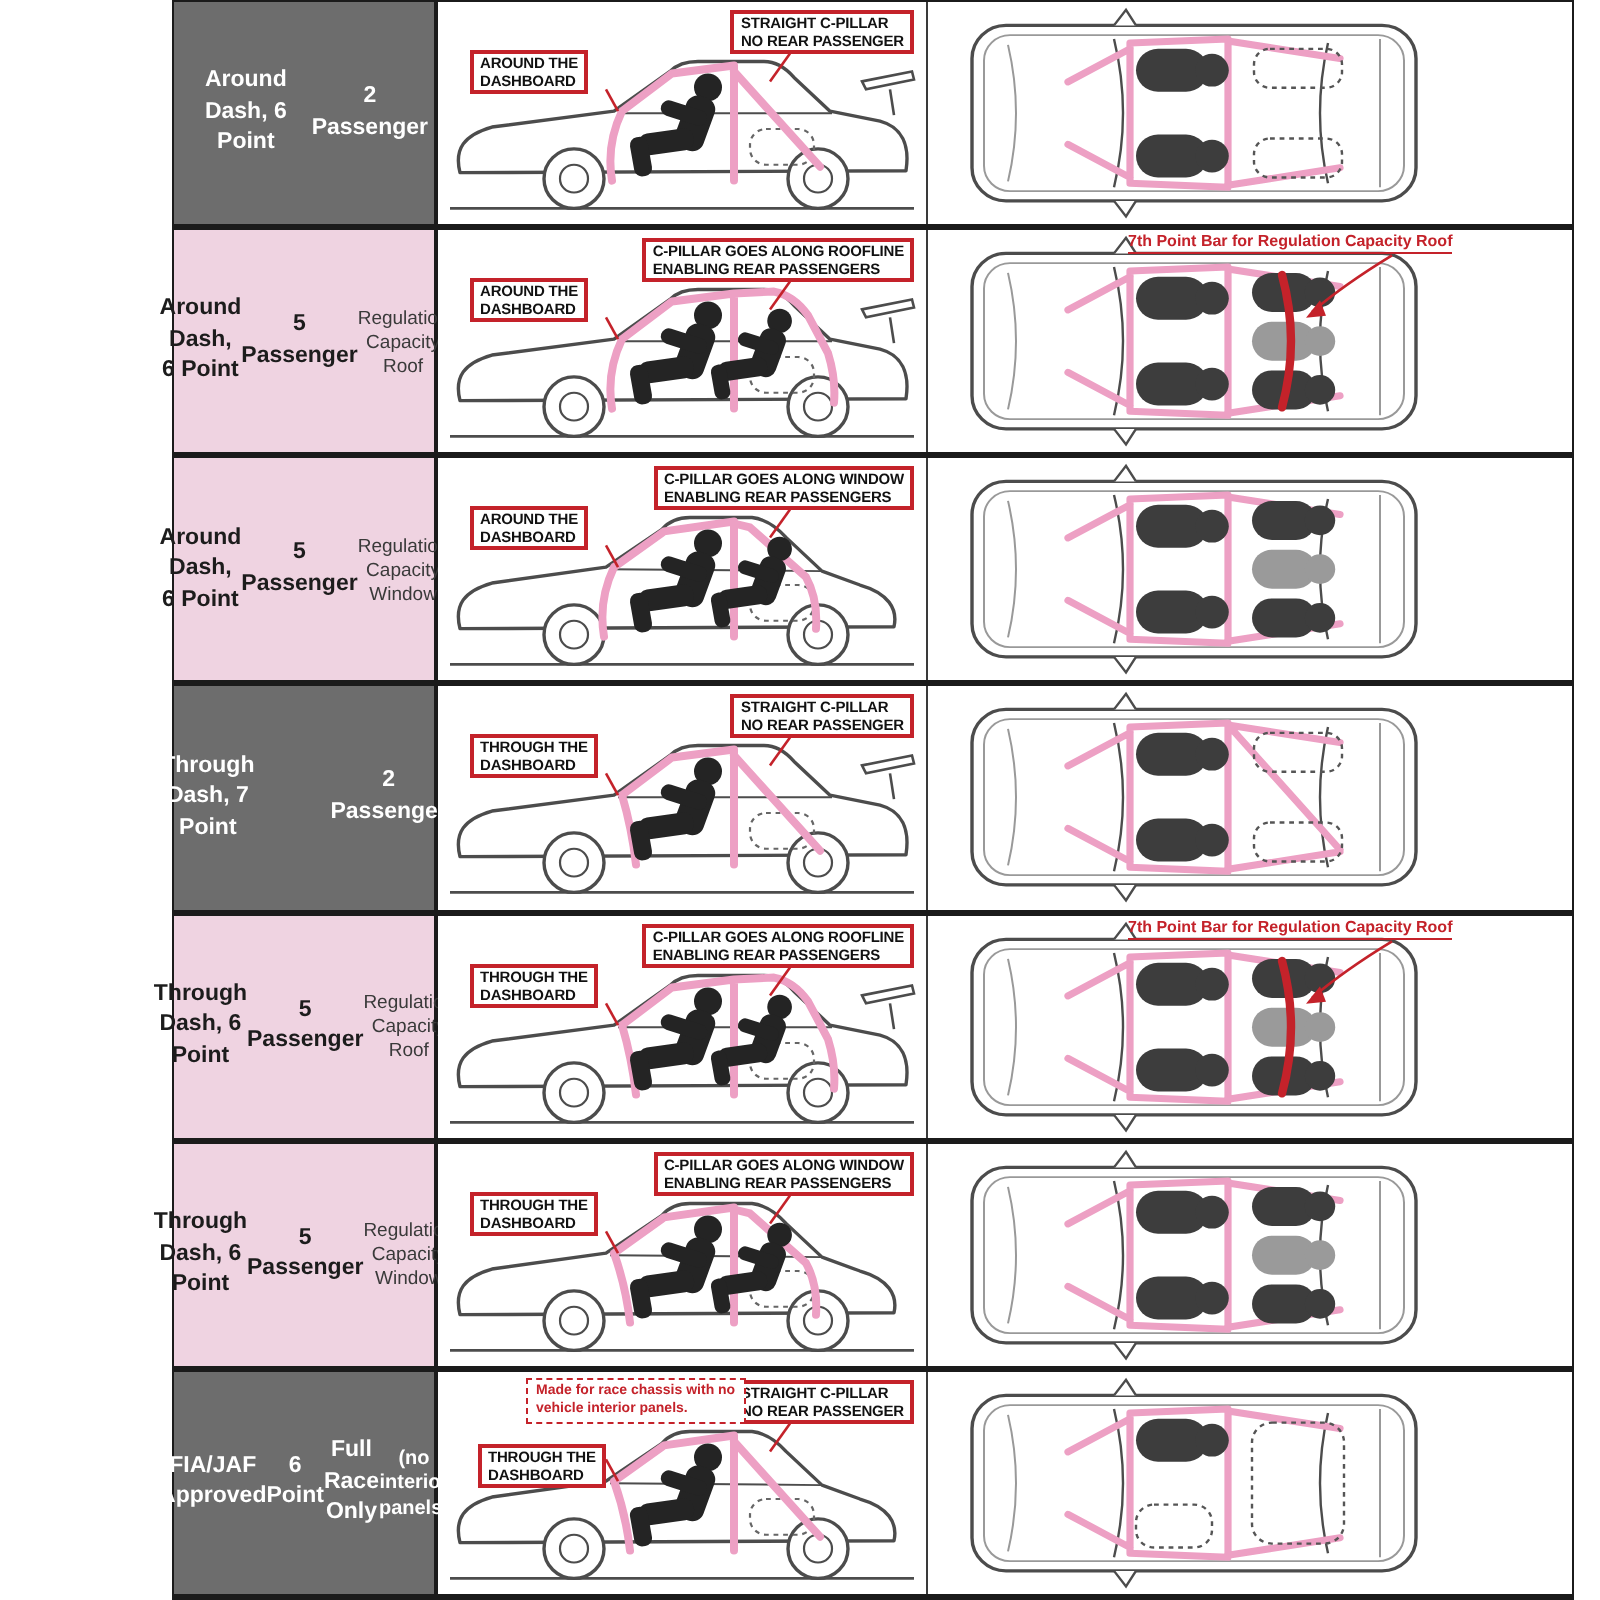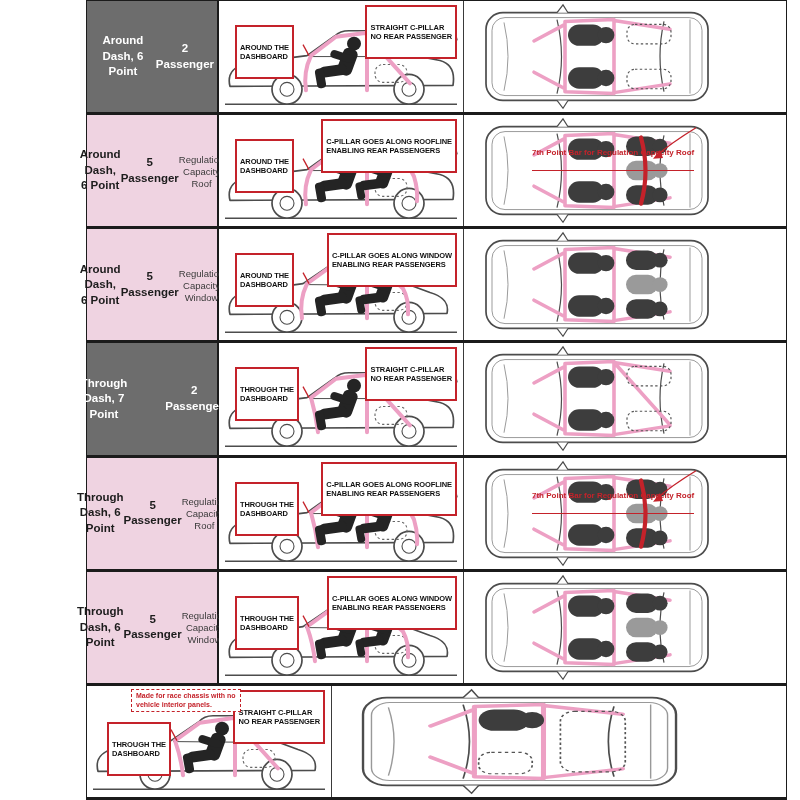--- a/index.html
+++ b/index.html
@@ -17,30 +17,30 @@
   .l1{font-size:11.5px;font-weight:700;line-height:1.35;}
   .sub{font-size:9.5px;line-height:1.25;margin-top:2px;}
   .label-cell.gray .sub{font-weight:700;font-size:10px;}
   .label-cell.pink .sub{color:#3a3a3a;}
   .side-cell{width:245px;position:relative;box-sizing:border-box;
         border-right:1px solid #3a3a3a;background:#fff;}
   .top-cell{flex:1;position:relative;background:#fff;}
   .svg-holder{position:absolute;left:0;top:0;right:0;bottom:0;}
   .svg-holder svg{display:block;width:100%;height:100%;}
   .callout{position:absolute;background:#fff;border:2px solid #c4222a;color:#111;
-        font-weight:700;font-size:7.5px;line-height:1.2;padding:16px 3px;
+        font-weight:700;font-size:7.5px;line-height:1.2;padding:0 3px;
         white-space:pre;letter-spacing:-0.1px;z-index:3;}
   .callout.dash{left:16px;top:24px;}
   .callout.cpillar{top:4px;right:6px;}
   .row:nth-child(7) .callout.dash{left:20px;top:36px;}
   .race-note{position:absolute;left:44px;top:3px;border:1.5px dashed #c4222a;color:#c4222a;
         background:#fff;font-weight:700;font-size:7px;line-height:1.25;padding:2px 4px;
         white-space:pre;z-index:3;}
-  .top-note{position:absolute;left:68px;top:1px;color:#c4222a;font-weight:700;font-size:8px;
-        white-space:nowrap;border-bottom:1.2px solid #c4222a;padding-bottom:13px;z-index:3;margin-top:32px;}
+  .top-note{position:absolute;left:100px;top:1px;color:#c4222a;font-weight:700;font-size:8px;
+        white-space:nowrap;border-bottom:1.2px solid #c4222a;padding-bottom:1px;z-index:3;}
 </style>
 </head>
 <body>
 
 <div class="page">
   <div class="cage-table">
 
     <div class="row">
       <div class="label-cell gray" style="background: rgb(109, 109, 109);">
         <div class="l1">Around Dash, 6 Point</div>
@@ -453,20 +453,26 @@
               <circle cx="196" cy="57" r="7.6" fill="#9a9a9a"></circle>
               <rect x="162" y="72" width="32" height="20" rx="10.0" fill="#3d3d3d"></rect>
               <circle cx="196" cy="82" r="7.6" fill="#3d3d3d"></circle>
             </svg>
           </div>
 
       </div>
     </div>
 
     <div class="row">
+      <div class="label-cell gray" style="background: rgb(109, 109, 109);">
+        <div class="l1">FIA/JAF Approved</div>
+        <div class="l1">6 Point</div>
+        <div class="l1 hide-empty">Full Race Only</div>
+        <div class="sub hide-empty">(no interior panels)</div>
+      </div>
       <div class="side-cell">
         <div class="svg-holder side-svg">
             <svg viewBox="0 0 244 112" preserveAspectRatio="none">
               <line x1="6" y1="104" x2="238" y2="104" stroke="#4c4c4c" stroke-width="1.4"></line>
               <path d="M11,86 C8,74 13,67 27,63 L84,55 L112,36 Q117,30 126,30 L157,30 Q166,31 174,40 L192,57 L211,64 C225,68 230,76 228,85 L11,86 Z" fill="#fff" stroke="#4c4c4c" stroke-width="1.7" stroke-linejoin="round"></path>
               <path d="M88,55 L113,38 M86,56 L192,57 M174,40 L192,57" fill="none" stroke="#4c4c4c" stroke-width="1"></path>
               <circle cx="68" cy="89" r="15" fill="#fff" stroke="#4c4c4c" stroke-width="1.7"></circle>
               <circle cx="68" cy="89" r="7" fill="none" stroke="#4c4c4c" stroke-width="1.1"></circle>
               <circle cx="190" cy="89" r="15" fill="#fff" stroke="#4c4c4c" stroke-width="1.7"></circle>
               <circle cx="190" cy="89" r="7" fill="none" stroke="#4c4c4c" stroke-width="1.1"></circle>

